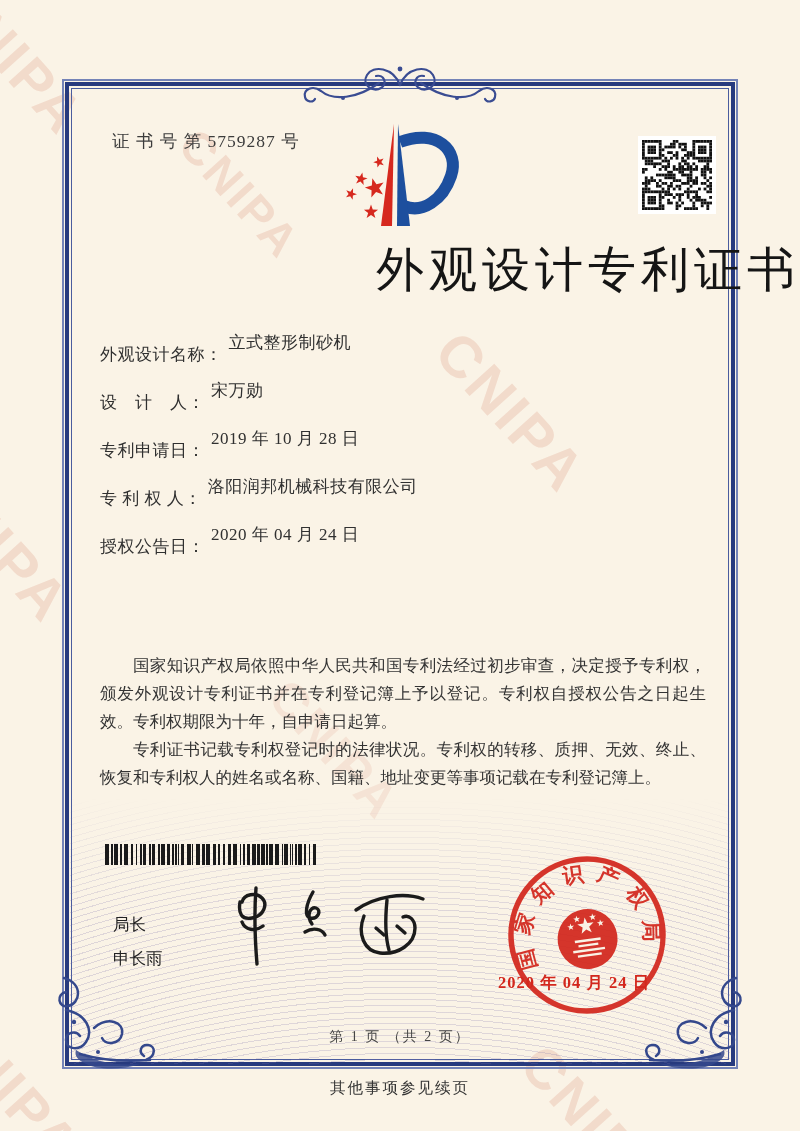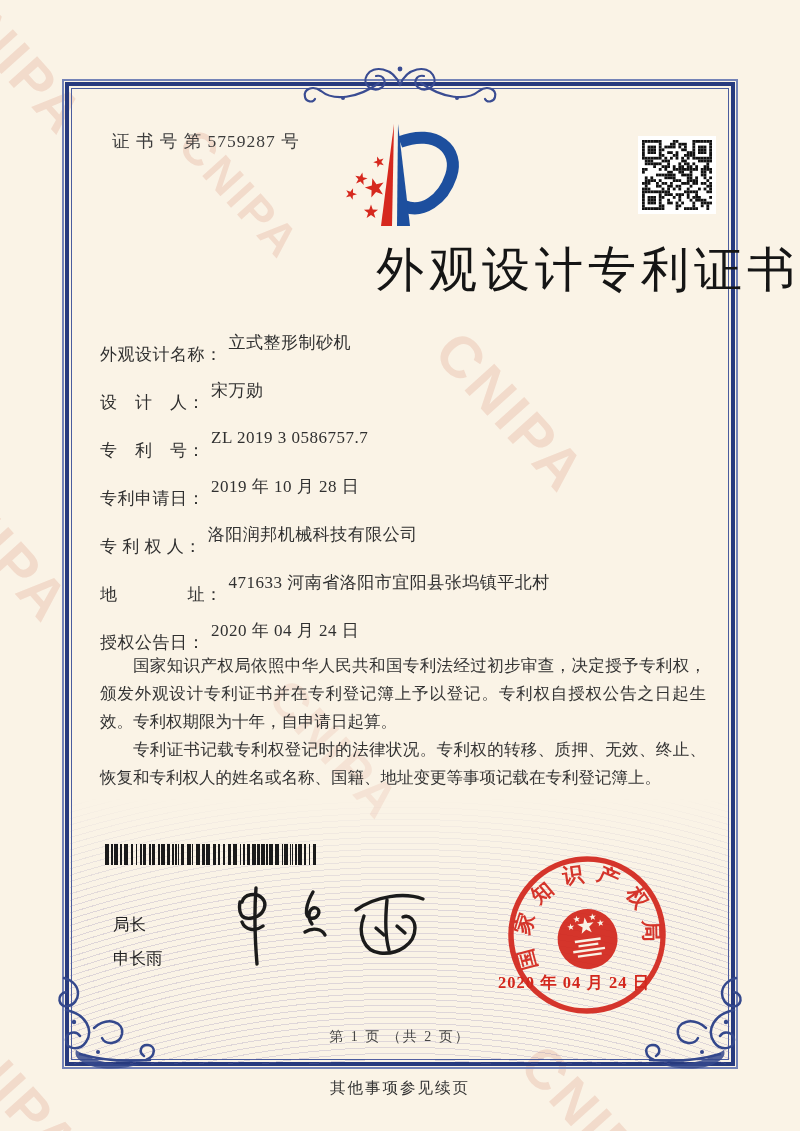--- a/index.html
+++ b/index.html
@@ -487,34 +487,26 @@
 <div class="fields">
   <div class="frow">
     <span class="flabel">外观设计名称：</span>
     <span class="fvalue">立式整形制砂机</span>
   </div>
   <div class="frow">
     <span class="flabel">设　计　人：</span>
     <span class="fvalue">宋万勋</span>
   </div>
   <div class="frow">
-    <span class="flabel">专　利　号：</span>
-    <span class="fvalue">ZL 2019 3 0586757.7</span>
-  </div>
-  <div class="frow">
     <span class="flabel">专利申请日：</span>
     <span class="fvalue">2019 年 10 月 28 日</span>
   </div>
   <div class="frow">
     <span class="flabel">专 利 权 人：</span>
     <span class="fvalue">洛阳润邦机械科技有限公司</span>
-  </div>
-  <div class="frow">
-    <span class="flabel">地　　　　址：</span>
-    <span class="fvalue">471633 河南省洛阳市宜阳县张坞镇平北村</span>
   </div>
   <div class="frow">
     <span class="flabel">授权公告日：</span>
     <span class="fvalue">2020 年 04 月 24 日</span>
   </div>
 </div>
 
 <div class="paras">
   <p>国家知识产权局依照中华人民共和国专利法经过初步审查，决定授予专利权，颁发外观设计专利证书并在专利登记簿上予以登记。专利权自授权公告之日起生效。专利权期限为十年，自申请日起算。</p>
   <p>专利证书记载专利权登记时的法律状况。专利权的转移、质押、无效、终止、恢复和专利权人的姓名或名称、国籍、地址变更等事项记载在专利登记簿上。</p>

